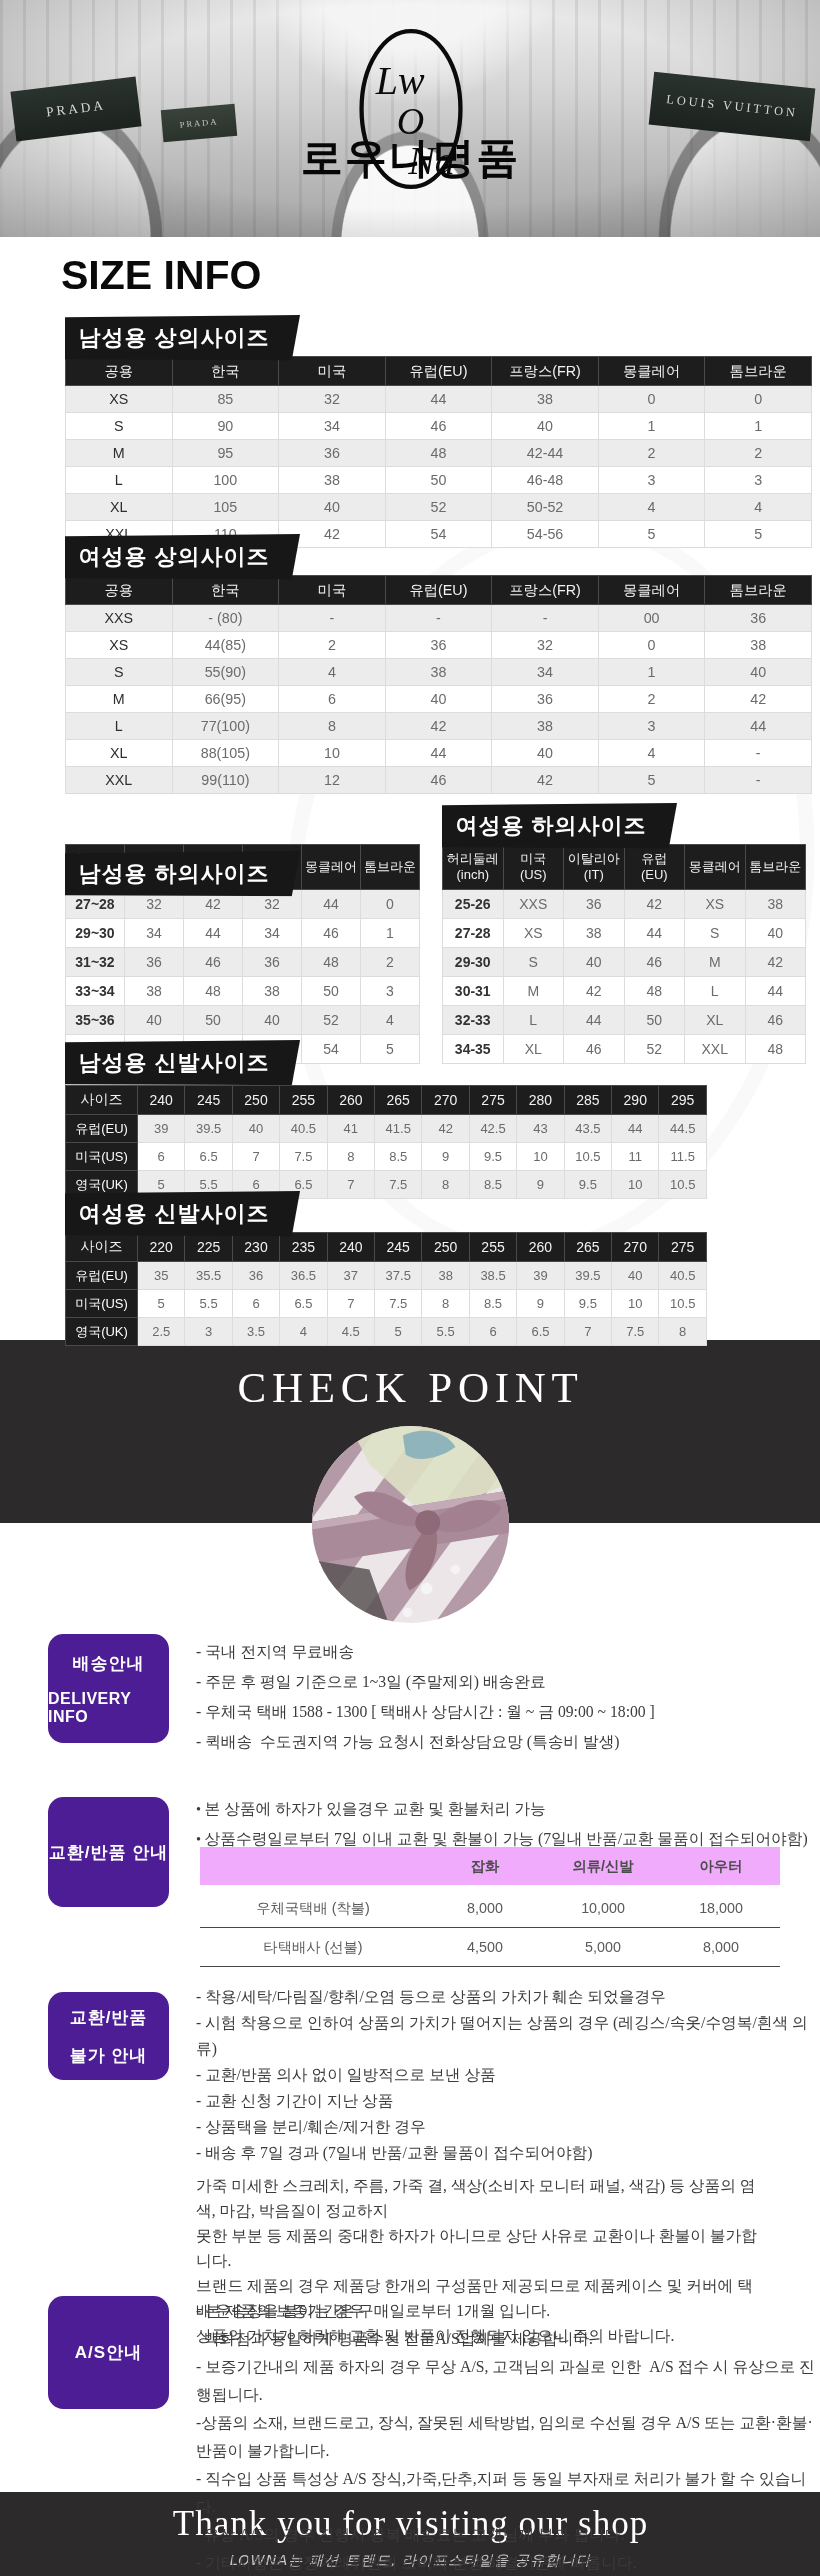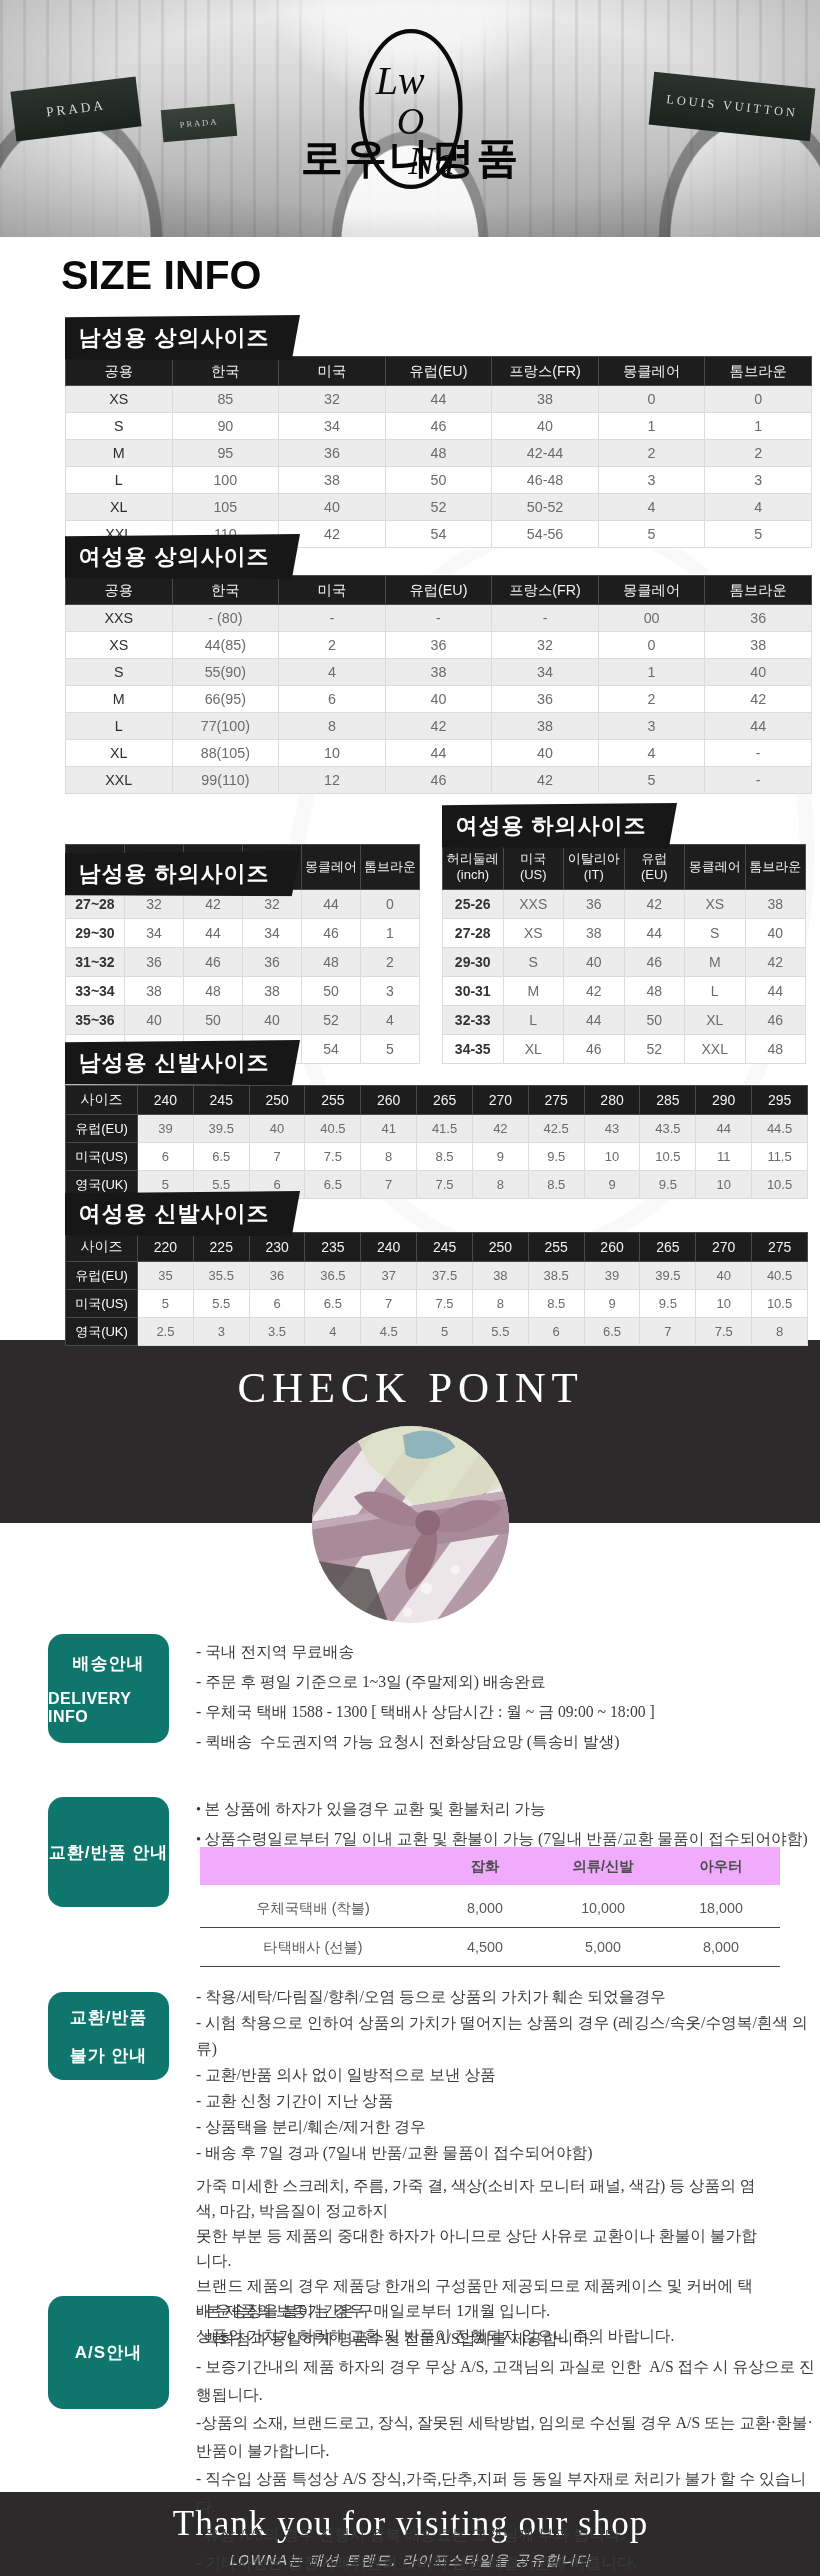--- a/index.html
+++ b/index.html
@@ -56,40 +56,40 @@
   .tops thead th{height:26px;font-size:14.3px;}
   .tops tbody th,.tops tbody td{height:24px;font-size:14.3px;}
   #table-mens-top{top:356px;} #table-womens-top{top:575px;}
 
   .bottoms thead th{height:42px;font-size:13px;line-height:1.2;white-space:pre-line;}
   .bottoms tbody th,.bottoms tbody td{height:26px;font-size:14px;}
   .bottoms tbody th{font-weight:bold;color:#333;}
   #table-mens-bottom{left:65px;top:844px;width:355px;}
   #table-womens-bottom{left:442px;top:844px;width:364px;}
 
-  .shoes{left:65px;width:743px;}
+  .shoes{left:65px;width:642px;}
   .shoes th:first-child{width:69px;}
   .shoes thead th{height:26px;font-size:14px;}
   .shoes tbody th{background:#1d1d1d;color:#fff;border:1px solid #4a4a4a;font-size:13px;font-weight:normal;}
   .shoes tbody td{height:25px;font-size:13px;}
   #table-mens-shoes{top:1085px;} #table-womens-shoes{top:1232px;}
 
   
   .watermark{position:absolute;left:286px;top:515px;width:496px;height:716px;
       border:15.3px solid rgba(0,0,0,0.022);border-radius:50%;transform:rotate(8deg);z-index:0;}
 
   
   .checkpoint{position:absolute;left:0;top:1340px;width:821px;height:183px;background:#2d2a2b;}
   .checkpoint-title{font-family:"Liberation Serif",serif;color:#ffffff;font-size:43px;
       letter-spacing:5.7px;text-align:center;margin-top:23px;}
   .gift-circle{position:absolute;left:312px;top:1426px;width:197px;height:197px;border-radius:50%;
       overflow:hidden;z-index:5;}
 
   
-  .ibadge{position:absolute;left:48px;width:121px;background:#0f766e;border-radius:15.3px;color:#fff;
+  .ibadge{position:absolute;left:48px;width:121px;background:#4c1d95;border-radius:15.3px;color:#fff;
       display:flex;flex-direction:column;align-items:center;justify-content:center;gap:15px;z-index:2;}
   .ibadge .l1{font-size:17px;font-weight:bold;letter-spacing:1px;}
   .ibadge .l2{font-size:16px;font-weight:bold;letter-spacing:0.5px;}
   .badge-delivery{top:1634px;height:109px;}
   .badge-exchange{top:1797px;height:110px;}
   .badge-noexchange{top:1992px;height:88px;}
   .badge-as{top:2296px;height:113px;}
 
   .tblock{position:absolute;left:196px;font-family:"Liberation Serif",serif;color:#3b3b3b;
       font-size:15.7px;z-index:1;}

